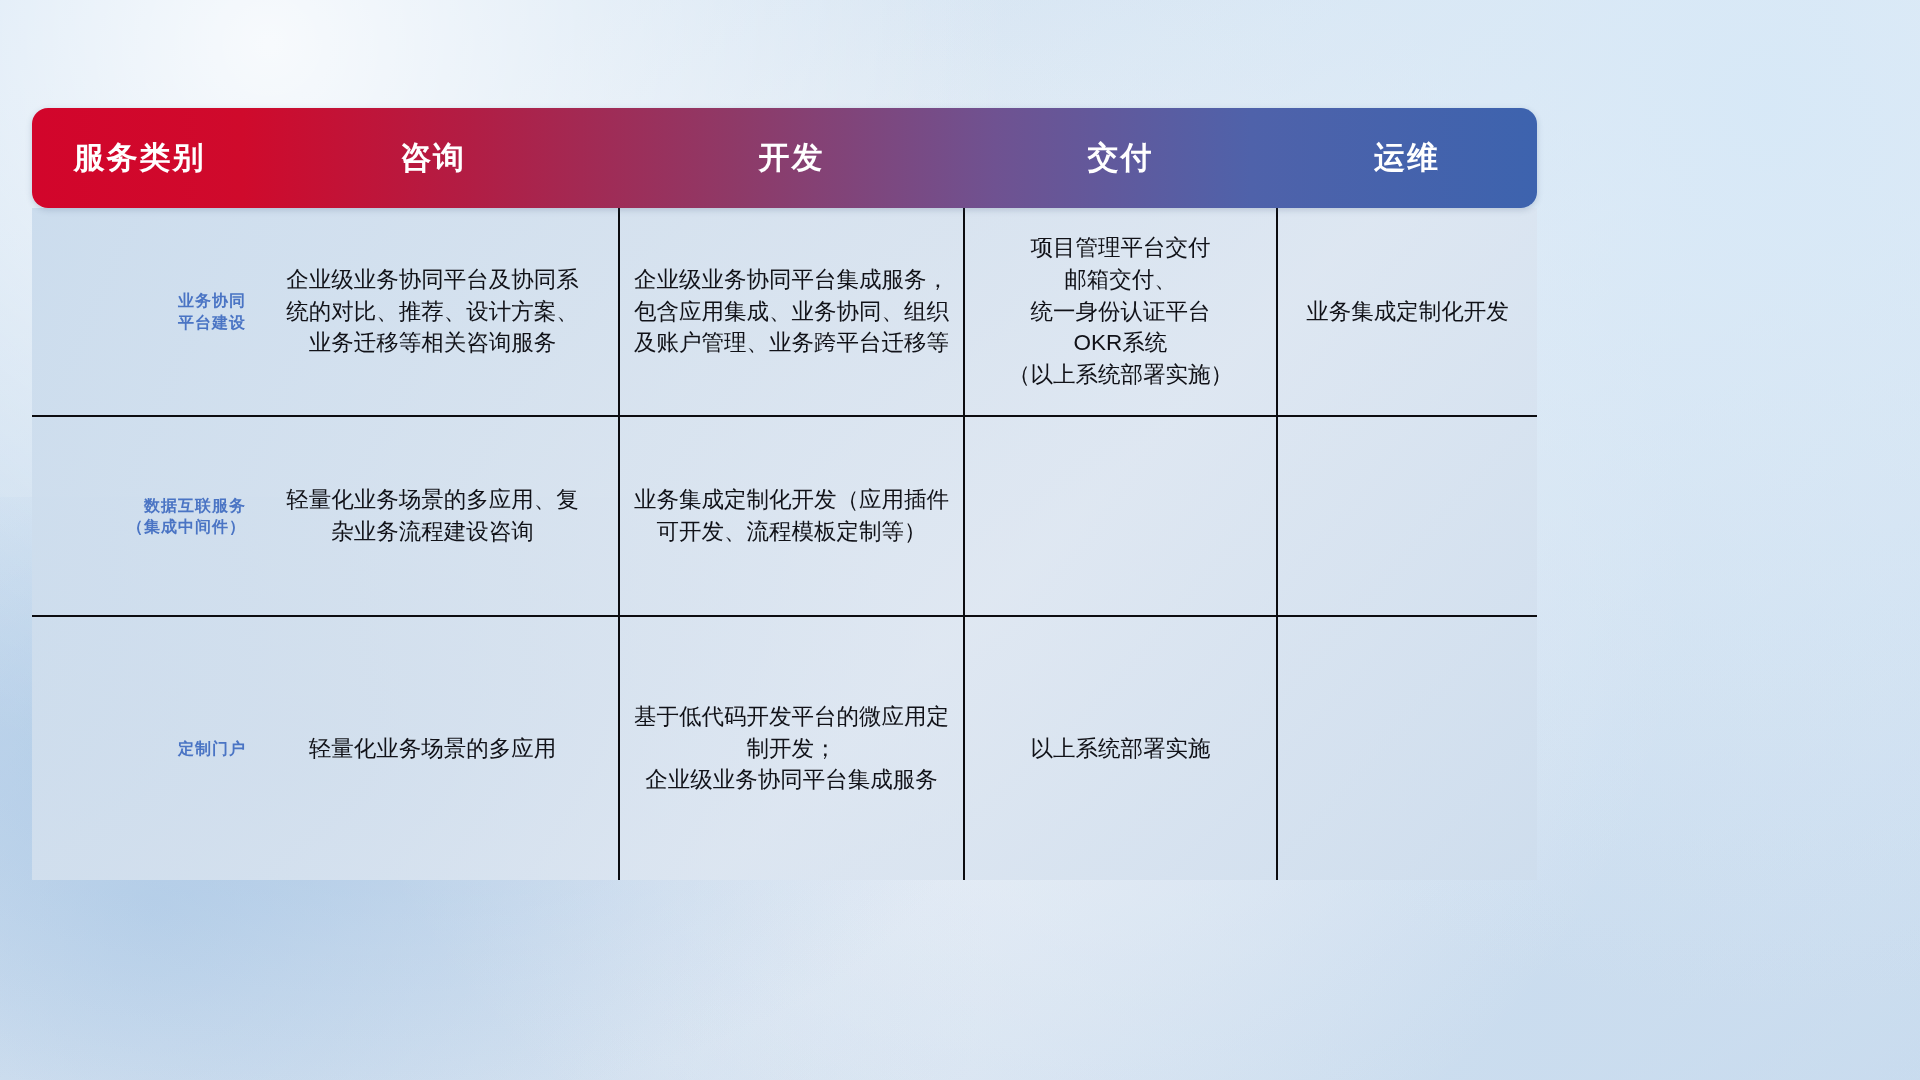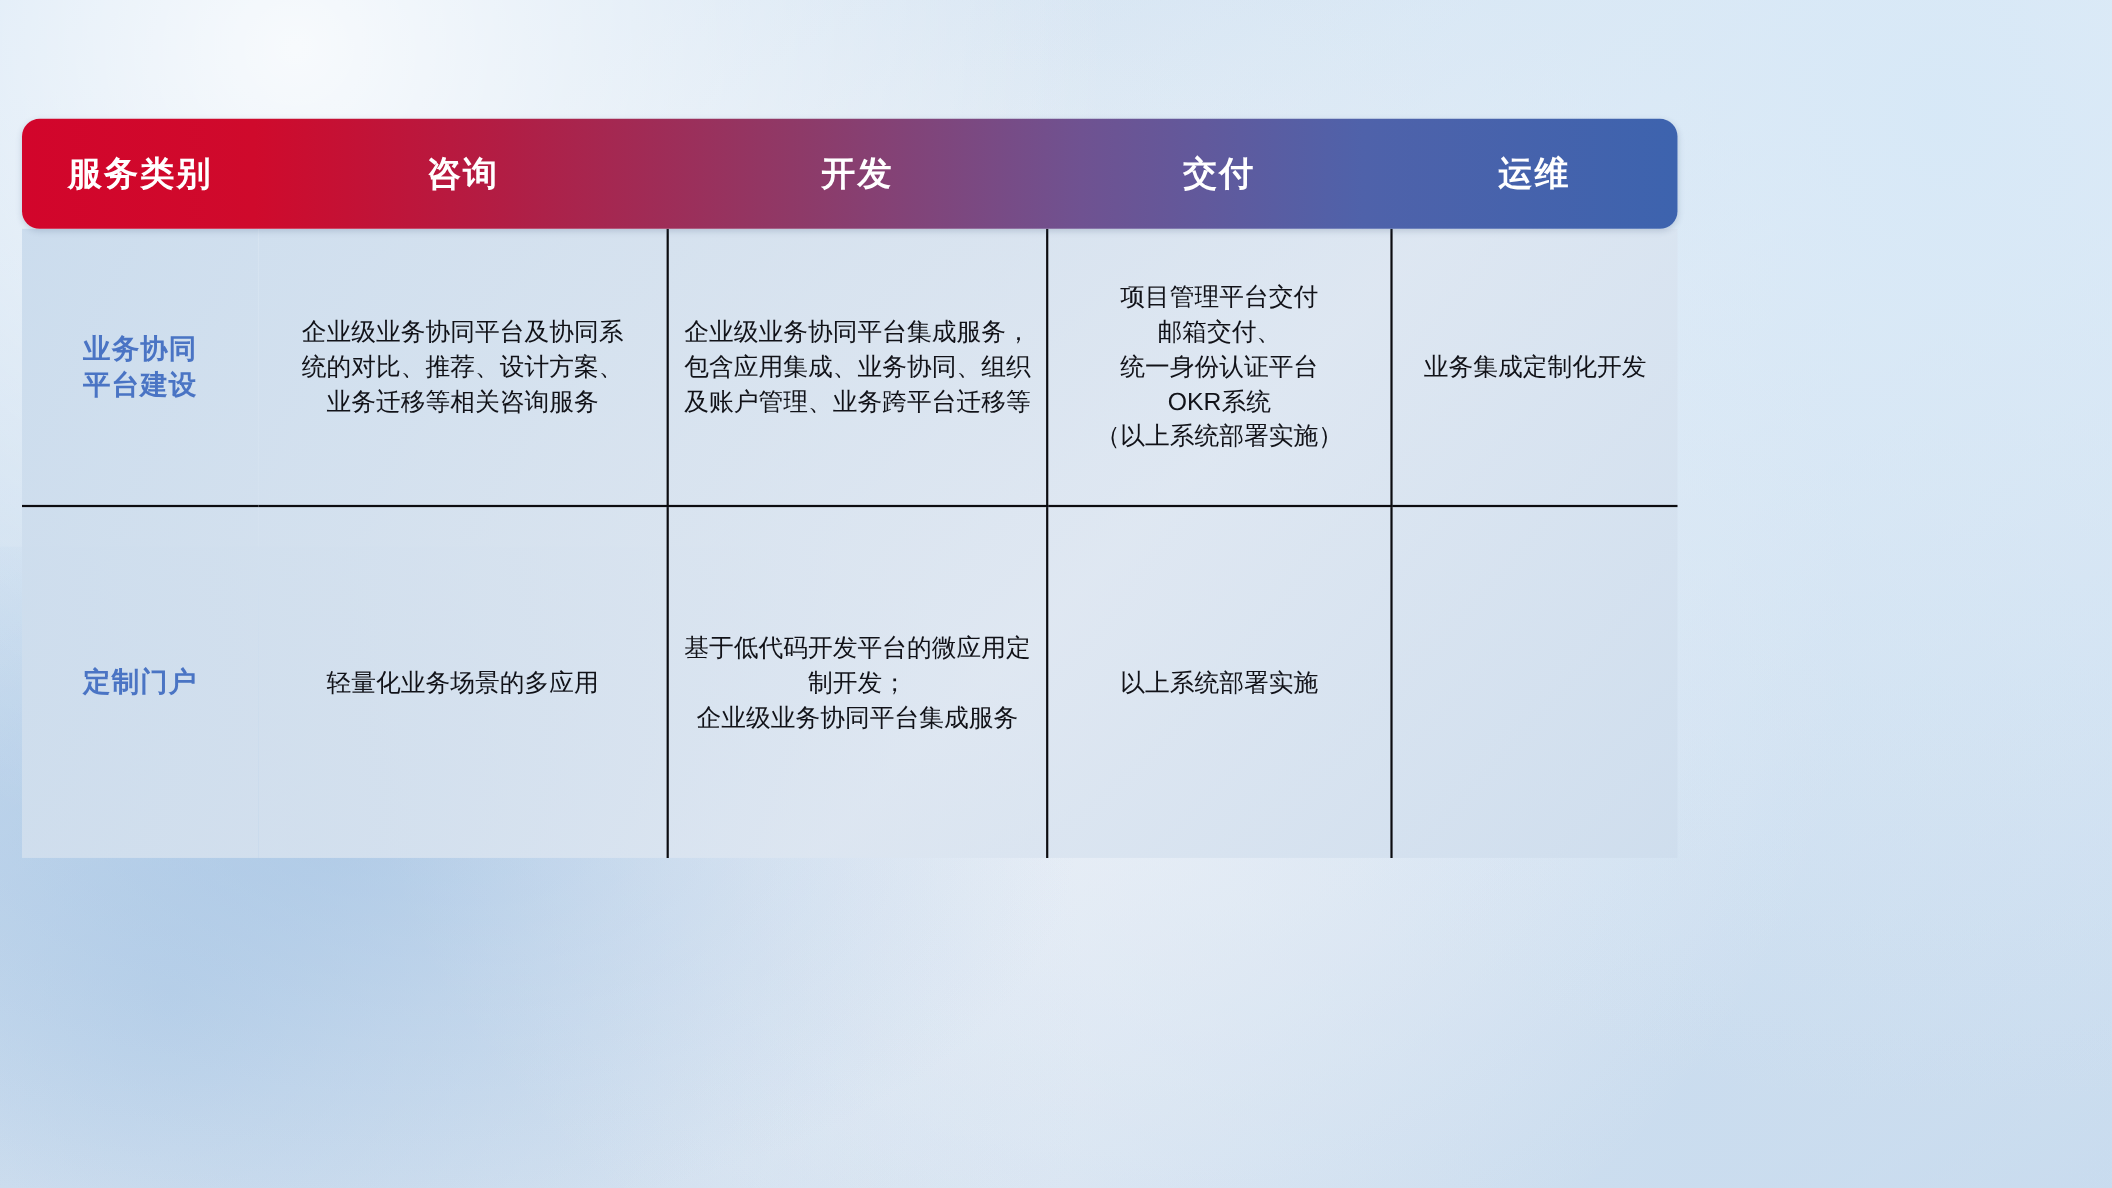--- a/index.html
+++ b/index.html
@@ -34,21 +34,21 @@
     position: absolute;
     left: -6%; top: 46%;
     width: 62%; height: 62%;
     background: radial-gradient(ellipse at 35% 40%, rgba(150,186,224,0.45) 0%, rgba(150,186,224,0) 62%);
     pointer-events: none;
   }
 
   
   #table-wrap {
     position: absolute;
-    left: 20px;
+    left: 32px;
     top: 108px;
     width: 1505px;
     height: 672px;
   }
 
   table.service-table {
     width: 100%;
     height: 100%;
     border-collapse: collapse;
     table-layout: fixed;
@@ -111,23 +111,24 @@
     line-height: 1.42;
     color: #111218;
   }
   tbody tr:last-child td { border-bottom: none; }
   tbody td.col-last { border-right: none; }
   tbody td.cat { border-right: none; }
 
   tbody td.cat .cat-label {
     color: #4a74c4;
     font-weight: bold;
-    font-size: 25px;
+    font-size: 16px;
     line-height: 1.32;
     letter-spacing: 1px;
+    text-align: right;
   }
 
   
   col.c-cat  { width: 215px; }
   col.c-cons { width: 372px; }
   col.c-dev  { width: 345px; }
   col.c-del  { width: 313px; }
   col.c-ops  { width: 260px; }
 
   .cell-text { white-space: pre-line; }
@@ -180,20 +181,40 @@
 邮箱交付、
 统一身份认证平台
 OKR系统
 （以上系统部署实施）</div>
         </td>
         <td class="col-last">
           <div class="cell-text">业务集成定制化开发</div>
         </td>
       </tr>
 
+      <tr class="r2">
+        <td class="cat">
+          <div class="cat-label cell-text">数据互联服务
+（集成中间件）</div>
+        </td>
+        <td>
+          <div class="cell-text">轻量化业务场景的多应用、复
+杂业务流程建设咨询</div>
+        </td>
+        <td>
+          <div class="cell-text">业务集成定制化开发（应用插件
+可开发、流程模板定制等）</div>
+        </td>
+        <td>
+          <div class="cell-text"></div>
+        </td>
+        <td class="col-last">
+          <div class="cell-text"></div>
+        </td>
+      </tr>
 
       <tr class="r3">
         <td class="cat">
           <div class="cat-label cell-text">定制门户</div>
         </td>
         <td>
           <div class="cell-text">轻量化业务场景的多应用</div>
         </td>
         <td>
           <div class="cell-text">基于低代码开发平台的微应用定

